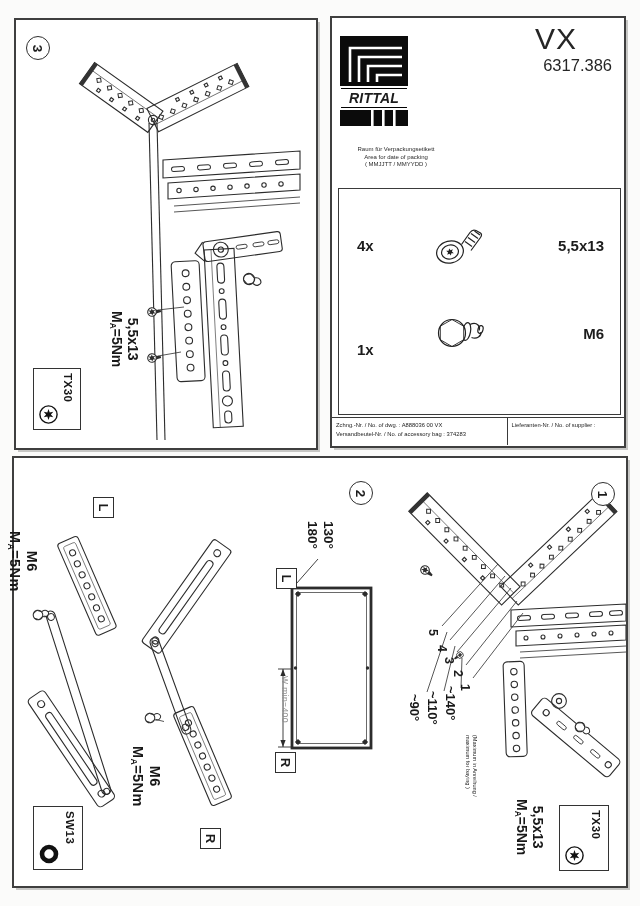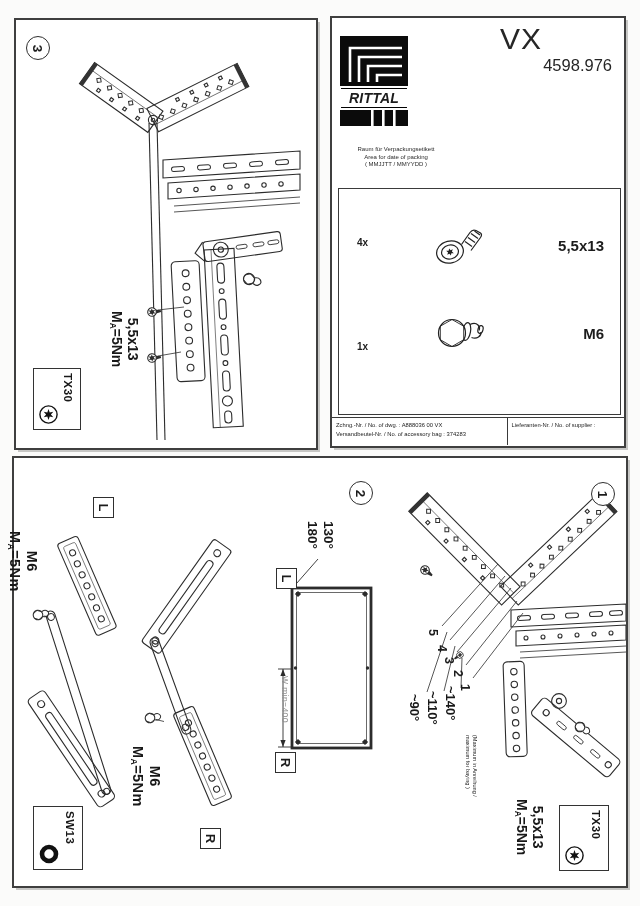--- a/index.html
+++ b/index.html
@@ -13,25 +13,25 @@
   .vdigit{position:absolute;transform:rotate(90deg);transform-origin:0 0;font-weight:bold;font-size:12.5px;}
   .circled{position:absolute;width:22px;height:22px;border:1.4px solid #2f2f2f;border-radius:50%;background:#fff;display:flex;align-items:center;justify-content:center;font-size:13.5px;font-weight:bold;}
   .circled span{display:block;transform:rotate(90deg);}
   .lrbox{position:absolute;width:19px;height:19px;border:1.4px solid #2f2f2f;background:#fff;display:flex;align-items:center;justify-content:center;font-size:13px;font-weight:bold;}
   .lrbox span{display:block;transform:rotate(90deg);}
   .toolbox{position:absolute;background:#fff;border:1.3px solid #333;}
   .toolname{font-size:11.5px;letter-spacing:0.5px;}
   .toolicon{position:absolute;left:4px;bottom:4px;}
   
   .brandtext{position:absolute;left:340px;top:88px;width:68px;height:18px;border-top:1.6px solid #000;border-bottom:1.6px solid #000;display:flex;align-items:center;justify-content:center;font-weight:bold;font-style:italic;font-size:14.5px;letter-spacing:0.2px;transform:scaleX(0.97);}
-  .vxtitle{position:absolute;left:500px;top:22px;width:112px;text-align:left;font-size:30px;letter-spacing:1px;color:#262626;}
+  .vxtitle{position:absolute;left:500px;top:22px;width:112px;text-align:center;font-size:30px;letter-spacing:1px;color:#262626;}
   .vxmodel{position:absolute;left:500px;top:56px;width:112px;text-align:right;font-size:16.5px;color:#262626;}
   .packnote{position:absolute;left:340px;top:146px;width:112px;text-align:center;font-size:6px;line-height:7.5px;color:#2b2b2b;}
   .partsbox{position:absolute;left:338px;top:188px;width:281px;height:225px;border:1.2px solid #3a3a3a;background:#fff;}
-  .partqty{position:absolute;font-size:10px;font-weight:bold;}
+  .partqty{position:absolute;font-size:15px;font-weight:bold;}
   .partsize{position:absolute;font-size:15px;font-weight:bold;text-align:right;width:80px;}
   .sheetfooter{position:absolute;left:332px;top:417px;width:292px;height:27px;border-top:1.2px solid #3a3a3a;display:flex;background:#fff;font-size:5.8px;line-height:9px;color:#222;}
   .sf-left{flex:1.5;padding:3px 2px 0 4px;}
   .sf-right{flex:1;border-left:1.2px solid #3a3a3a;padding:3px 0 0 4px;}
   .wminlabel{font-weight:normal;color:#909090;font-size:8.5px;letter-spacing:0.4px;}
   .notelabel{font-weight:normal;font-size:5.6px;line-height:6.8px;text-align:left;color:#222;}
   .anglbl{font-size:13px;}
   svg{display:block;}
 </style>
 </head>
@@ -186,21 +186,21 @@
 </svg>
 <div class="brandtext">RITTAL</div>
 <svg class="abs" style="left:340px;top:110px;" width="68" height="16">
   <rect x="0" y="0" width="68" height="16" fill="#0b0b0b"></rect>
   <rect x="31" y="0" width="2.6" height="16" fill="#fff"></rect>
   <rect x="42" y="0" width="2.6" height="16" fill="#fff"></rect>
   <rect x="53" y="0" width="2.6" height="16" fill="#fff"></rect>
 </svg>
 
 <div class="vxtitle">VX</div>
-<div class="vxmodel">4598.976</div>
+<div class="vxmodel">6317.386</div>
 
 <div class="packnote">
   <div>Raum für Verpackungsetikett</div>
   <div>Area for date of packing</div>
   <div>( MMJJTT / MMYYDD )</div>
 </div>
 
 <div class="partsbox">
   <div class="partqty" style="left:18px;top:48px;">4x</div>
   <svg class="abs" style="left:92px;top:32px;" width="58" height="52" viewBox="0 0 58 52">

